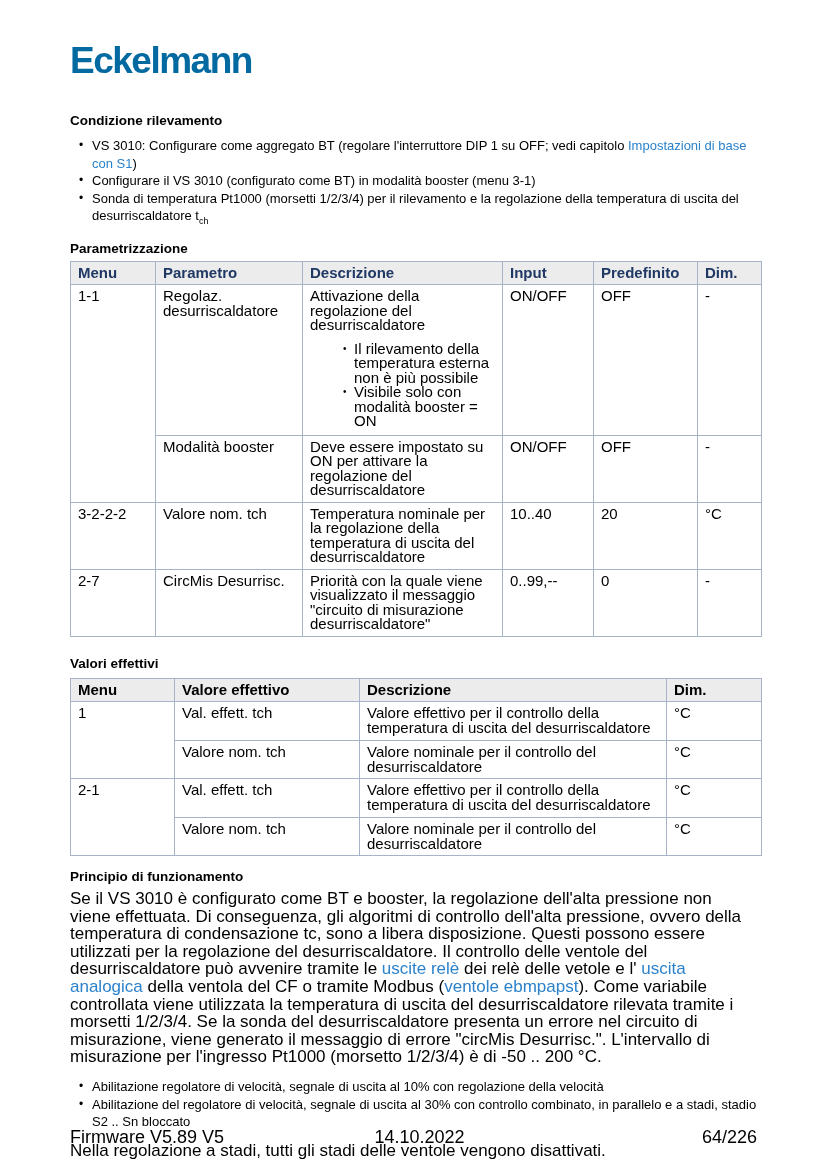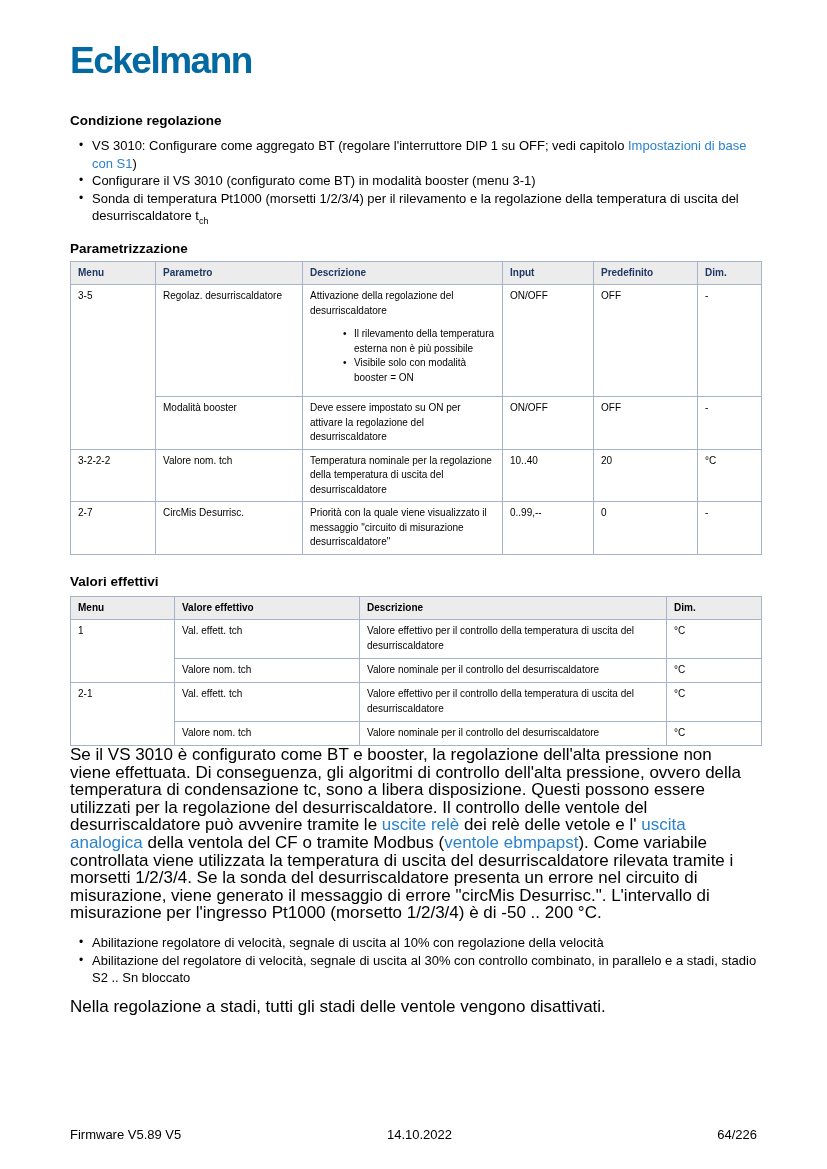--- a/index.html
+++ b/index.html
@@ -46,21 +46,21 @@
   .nota{margin-top:0;}
   a.link{color:#2b82cb;text-decoration:none;cursor:pointer;}
   sub{font-size:9px;vertical-align:sub;}
   .para{margin:0 0 12px 0;}
   .para-last{margin:11px 0 0 0;}
 
   table.doc{
     border-collapse:collapse;
     table-layout:fixed;
     width:691px;
-    font-size:10px;
+    font-size:15px;
     line-height:14.5px;
     margin:0;
     border-radius:15px;
   }
   table.doc th, table.doc td{
     border:1px solid #a6b3c9;
     padding:4px 7px 4px 7px;
     vertical-align:top;
     text-align:left;
     word-wrap:break-word;
@@ -81,36 +81,36 @@
     content:"\2022";
     position:absolute;
     left:-11px;top:0;
     font-size:10px;
   }
   .t1-sp{margin-top:5px;}
   .t2-sp{margin-top:6px;}
   .footer{
     position:absolute;
     left:70px;right:70px;bottom:26px;
-    font-size:13px;
+    font-size:18px;
     height:16px;
   }
   .footer .f-left{position:absolute;left:0;}
   .footer .f-center{position:absolute;left:12px;right:0;text-align:center;}
   .footer .f-right{position:absolute;right:0;}
 </style>
 </head>
 <body>
 
 <div class="page">
   <div class="content">
 
     <div class="logo">Eckelmann</div>
 
-    <div class="h h-condizione">Condizione regolazione</div>
+    <div class="h h-condizione">Condizione rilevamento</div>
 
     <ul class="bullets">
       <li><span>VS 3010: Configurare come aggregato BT (regolare l'interruttore DIP 1 su OFF; vedi capitolo </span><a class="link">Impostazioni di base con S1</a><span>)</span></li>
       <li><span>Configurare il VS 3010 (configurato come BT) in modalità booster (menu 3-1)</span></li>
       <li><span>Sonda di temperatura Pt1000 (morsetti 1/2/3/4) per il rilevamento e la regolazione della temperatura di uscita del desurriscaldatore t</span><sub>ch</sub>
       </li>
     </ul>
 
     <div class="h h-parametrizzazione">Parametrizzazione</div>
 
@@ -128,21 +128,21 @@
           <th>Menu</th>
           <th>Parametro</th>
           <th>Descrizione</th>
           <th>Input</th>
           <th>Predefinito</th>
           <th>Dim.</th>
         </tr>
       </thead>
       <tbody>
         <tr style="height:112px">
-          <td rowspan="2">3-5</td>
+          <td rowspan="2">1-1</td>
           <td>Regolaz. desurriscaldatore</td>
           <td>
             <div>Attivazione della regolazione del desurriscaldatore</div>
             <ul class="cell-bullets">
               <li>Il rilevamento della temperatura esterna non è più possibile</li>
               <li>Visibile solo con modalità booster = ON</li>
             </ul>
           </td>
           <td>ON/OFF</td>
           <td>OFF</td>
@@ -210,20 +210,21 @@
           <td>°C</td>
         </tr>
         <tr style="height:24px">
           <td>Valore nom. tch</td>
           <td>Valore nominale per il controllo del desurriscaldatore</td>
           <td>°C</td>
         </tr>
       </tbody>
     </table>
 
+    <div class="h h-principio">Principio di funzionamento</div>
 
     <div class="body-text para"><span>Se il VS 3010 è configurato come BT e booster, la regolazione dell'alta pressione non viene effettuata. Di conseguenza, gli algoritmi di controllo dell'alta pressione, ovvero della temperatura di condensazione tc, sono a libera disposizione. Questi possono essere utilizzati per la regolazione del desurriscaldatore. Il controllo delle ventole del desurriscaldatore può avvenire tramite le </span><a class="link">uscite relè</a><span> dei relè delle vetole e l' </span><a class="link">uscita analogica</a><span> della ventola del CF o tramite Modbus (</span><a class="link">ventole ebmpapst</a><span>). Come variabile controllata viene utilizzata la temperatura di uscita del desurriscaldatore rilevata tramite i morsetti 1/2/3/4. Se la sonda del desurriscaldatore presenta un errore nel circuito di misurazione, viene generato il messaggio di errore "circMis Desurrisc.". L'intervallo di misurazione per l'ingresso Pt1000 (morsetto 1/2/3/4) è di -50 .. 200 °C.</span></div>
 
 
     <ul class="bullets">
       <li>Abilitazione regolatore di velocità, segnale di uscita al 10% con regolazione della velocità</li>
       <li>Abilitazione del regolatore di velocità, segnale di uscita al 30% con controllo combinato, in parallelo e a stadi, stadio S2 .. Sn bloccato</li>
     </ul>
 
     <div class="body-text para-last">Nella regolazione a stadi, tutti gli stadi delle ventole vengono disattivati.</div>

